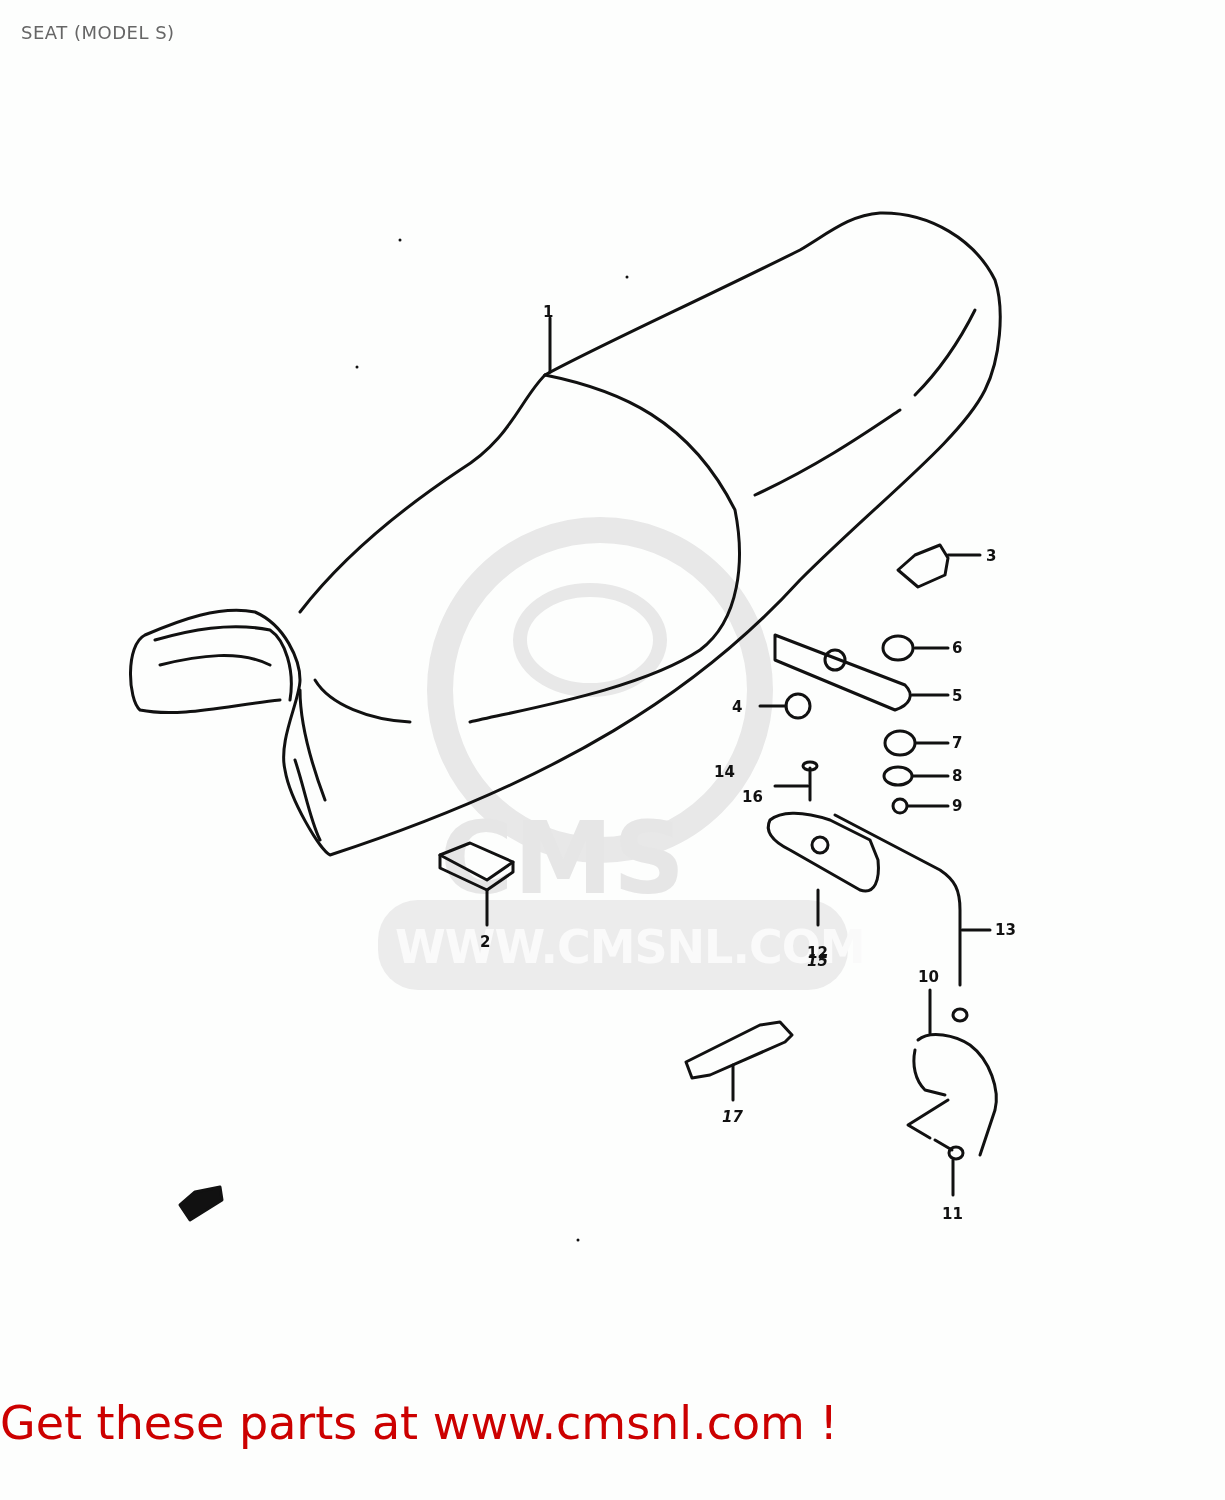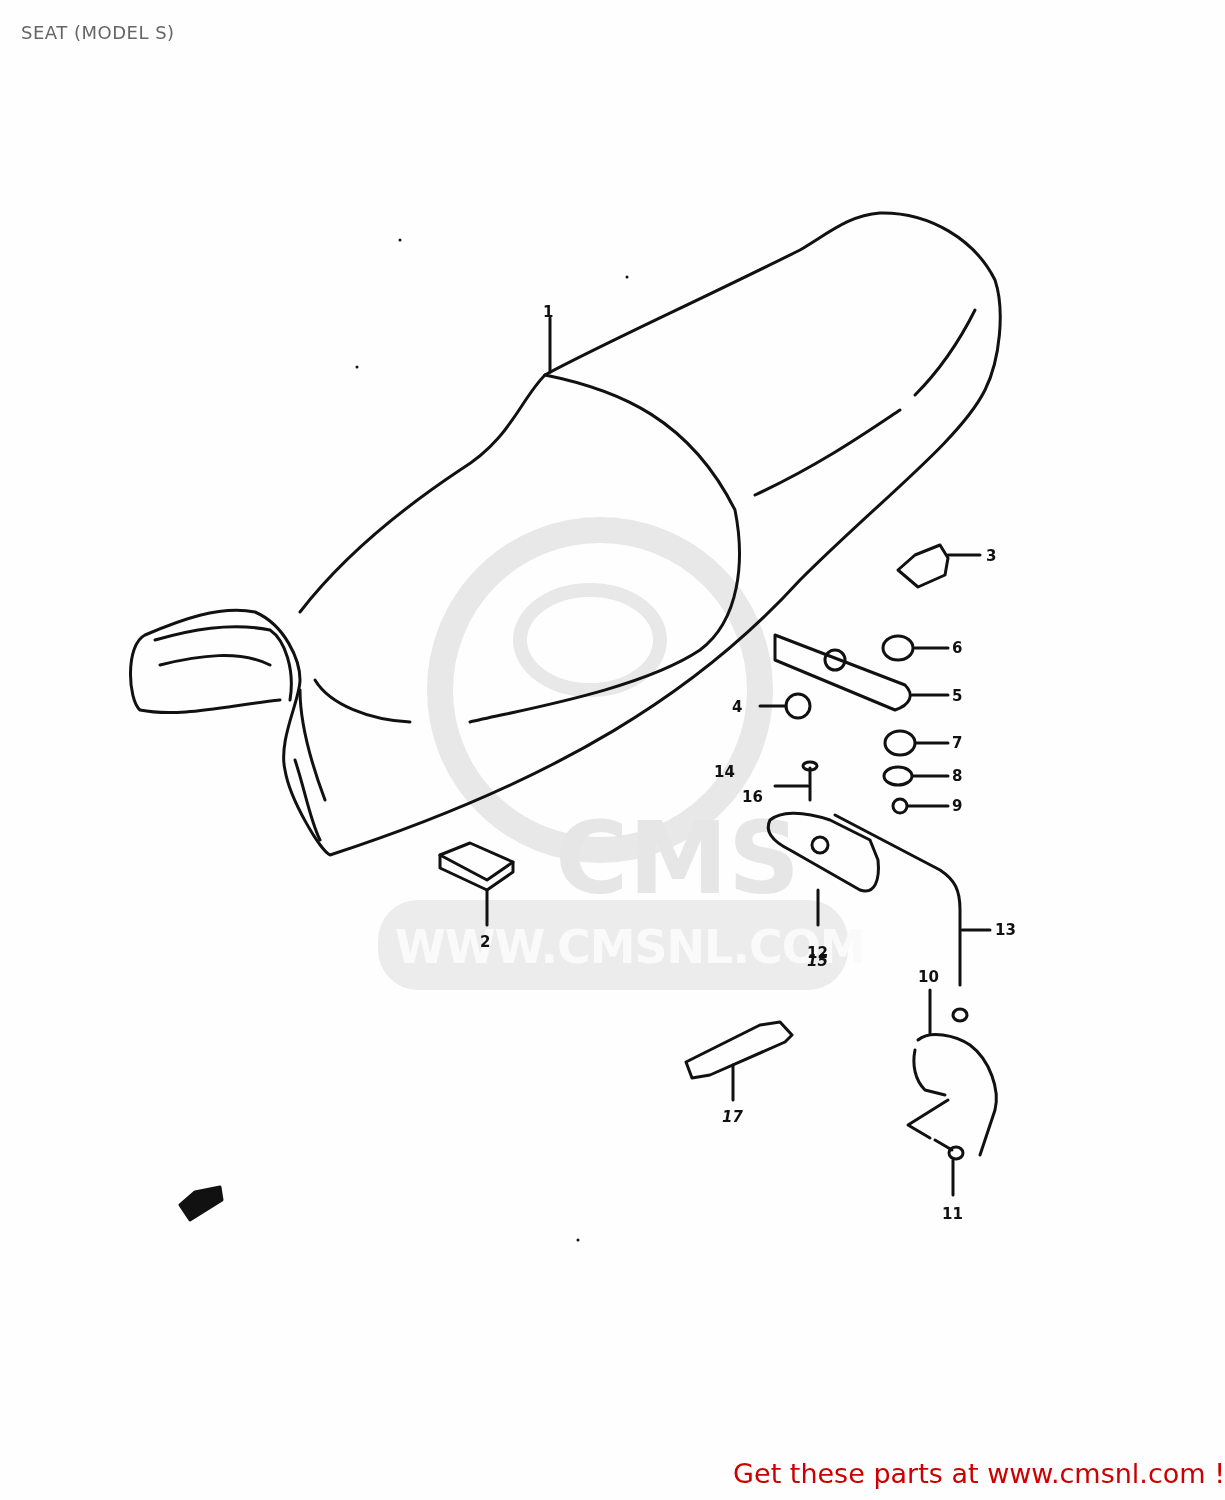--- a/index.html
+++ b/index.html
@@ -12,32 +12,32 @@
     position: absolute; left: 21px; top: 22px;
     font-size: 18px; color: #666666; letter-spacing: 0.5px;
   }
   .diagram { position: absolute; left: 0; top: 0; width: 1225px; height: 1500px; }
   .callout {
     position: absolute; font-family: "DejaVu Sans", sans-serif;
     font-weight: bold; font-size: 15px; color: #111; line-height: 24px;
     text-align: center;
   }
   .footer {
-    position: absolute; left: 0; width: 1225px; top: 1458px;
-    text-align: right; font-size: 27px; color: #cc0000;
+    position: absolute; left: 0; width: 1225px; top: 1396px;
+    text-align: left; font-size: 46px; color: #cc0000;
     font-family: "DejaVu Sans", sans-serif;
   }
   .footer span { margin-left: 0; }
   .wm-text {
     position: absolute; left: 395px; top: 920px; width: 440px;
     font-family: "DejaVu Sans", sans-serif; font-weight: bold;
     font-size: 46px; color: #e8e8e8; letter-spacing: -1px; text-align: center;
   }
   .wm-cms {
-    position: absolute; left: 440px; top: 800px; width: 360px; text-align: right;
+    position: absolute; left: 440px; top: 800px; width: 360px; text-align: left;
     font-family: "DejaVu Sans", sans-serif; font-weight: bold;
     font-size: 100px; color: #e6e6e6;
   }
 </style>
 </head>
 <body>
 
 <div class="title">SEAT (MODEL S)</div>
 
 <svg class="diagram" viewBox="0 0 1225 1500">

